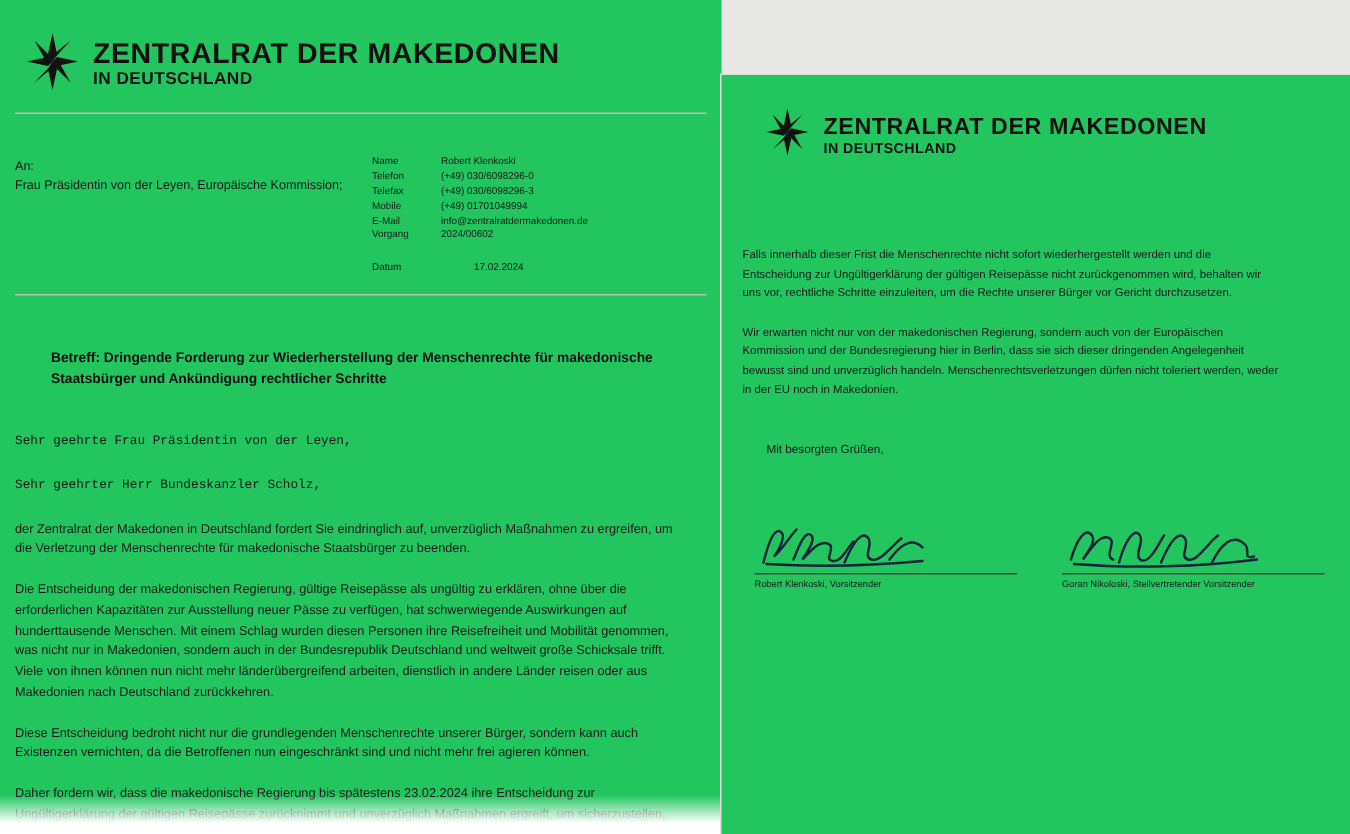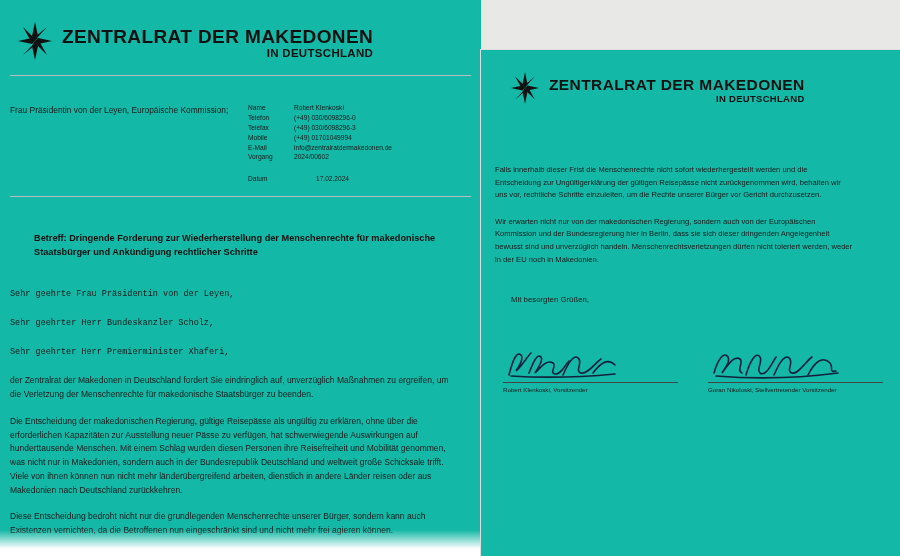--- a/index.html
+++ b/index.html
@@ -15,21 +15,21 @@
   }
   .sheet-wrap {
     position: absolute;
     top: 0;
     left: 0;
     width: 900px;
     height: 556px;
   }
   .page {
     position: absolute;
-    background: #14b8a6;
+    background: #22c55e;
     box-sizing: border-box;
   }
   
   .page-left {
     left: 0px;
     top: 0px;
     width: 481px;
     height: 556px;
     padding: 0;
     box-shadow: 0 0 0 1px #dddddd;
@@ -55,21 +55,20 @@
   }
   .logo-title {
     font-weight: bold;
     letter-spacing: 0.4px;
     color: #111;
   }
   .logo-sub {
     font-weight: bold;
     color: #111;
     letter-spacing: 0.3px;
-    text-align: right;
   }
   
   .L-header {
     position: absolute;
     left: 18px;
     top: 22px;
   }
   .L-title { font-size: 19px; }
   .L-sub { font-size: 11.5px; margin-top: 2px; }
 
@@ -242,20 +241,21 @@
       </span>
       <span class="logo-text">
         <div class="logo-title L-title">ZENTRALRAT DER MAKEDONEN</div>
         <div class="logo-sub L-sub">IN DEUTSCHLAND</div>
       </span>
     </div>
 
     <div class="hr-line L-hr"></div>
 
     <div class="addr-block">
+      <div>An:</div>
       <div>Frau Präsidentin von der Leyen, Europäische Kommission;</div>
     </div>
 
     <div class="meta-table">
       <div class="meta-row">
         <span class="meta-key">Name</span>
         <span class="meta-val">Robert Klenkoski</span>
       </div>
       <div class="meta-row">
         <span class="meta-key">Telefon</span>
@@ -284,21 +284,20 @@
       <span class="meta-val">17.02.2024</span>
     </div>
 
     <div class="hr-line L-hr2"></div>
 
     <div class="subject">Betreff: Dringende Forderung zur Wiederherstellung der Menschenrechte für makedonische Staatsbürger und Ankündigung rechtlicher Schritte</div>
 
     <div class="body-left">
       <p class="salutation">Sehr geehrte Frau Präsidentin von der Leyen,</p>
       <p class="salutation">Sehr geehrter Herr Bundeskanzler Scholz,</p>
-      <p class="salutation">Sehr geehrter Herr Premierminister Xhaferi,</p>
       <p>der Zentralrat der Makedonen in Deutschland fordert Sie eindringlich auf, unverzüglich Maßnahmen zu ergreifen, um die Verletzung der Menschenrechte für makedonische Staatsbürger zu beenden.</p>
       <p>Die Entscheidung der makedonischen Regierung, gültige Reisepässe als ungültig zu erklären, ohne über die erforderlichen Kapazitäten zur Ausstellung neuer Pässe zu verfügen, hat schwerwiegende Auswirkungen auf hunderttausende Menschen. Mit einem Schlag wurden diesen Personen ihre Reisefreiheit und Mobilität genommen, was nicht nur in Makedonien, sondern auch in der Bundesrepublik Deutschland und weltweit große Schicksale trifft. Viele von ihnen können nun nicht mehr länderübergreifend arbeiten, dienstlich in andere Länder reisen oder aus Makedonien nach Deutschland zurückkehren.</p>
       <p>Diese Entscheidung bedroht nicht nur die grundlegenden Menschenrechte unserer Bürger, sondern kann auch Existenzen vernichten, da die Betroffenen nun eingeschränkt sind und nicht mehr frei agieren können.</p>
       <p>Daher fordern wir, dass die makedonische Regierung bis spätestens 23.02.2024 ihre Entscheidung zur Ungültigerklärung der gültigen Reisepässe zurücknimmt und unverzüglich Maßnahmen ergreift, um sicherzustellen, dass gültige Reisepässe schnell und effizient ausgestellt werden können. Nur so</p>
     </div>
 
     <div class="fade-bottom"></div>
   </div>
 
   <div class="page page-right">

